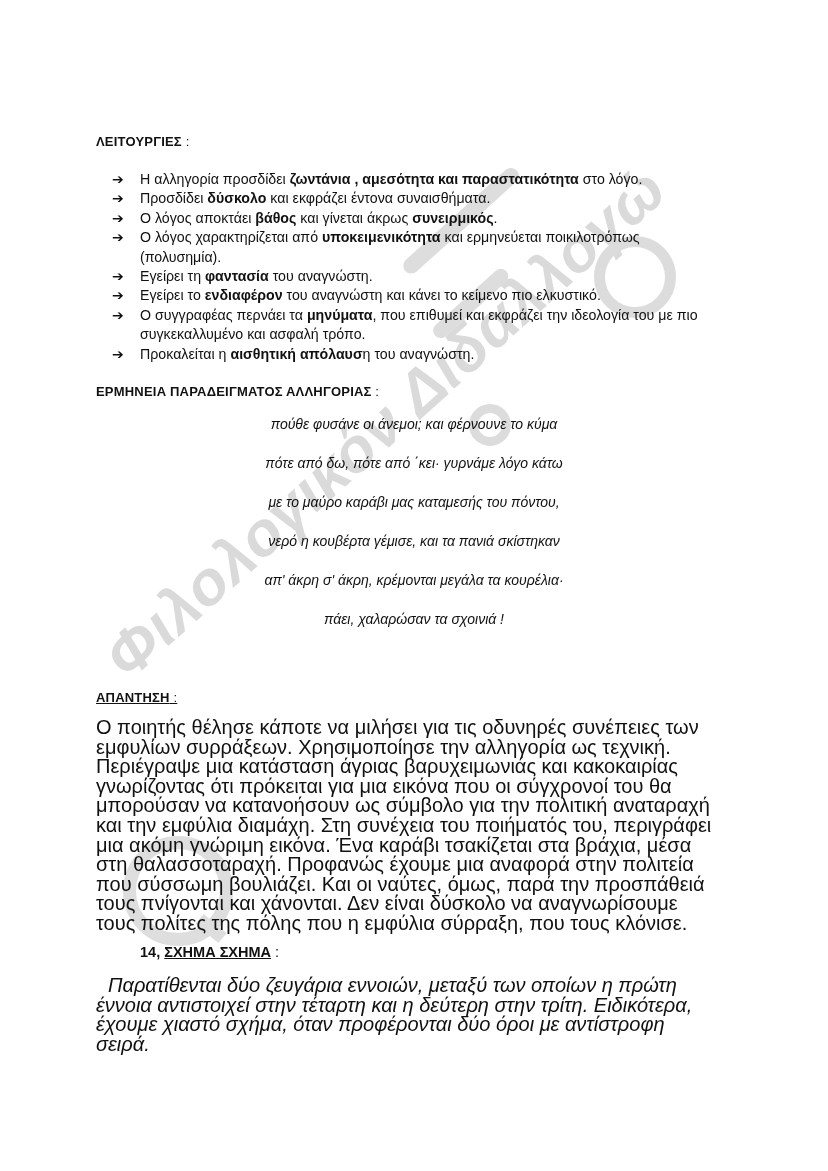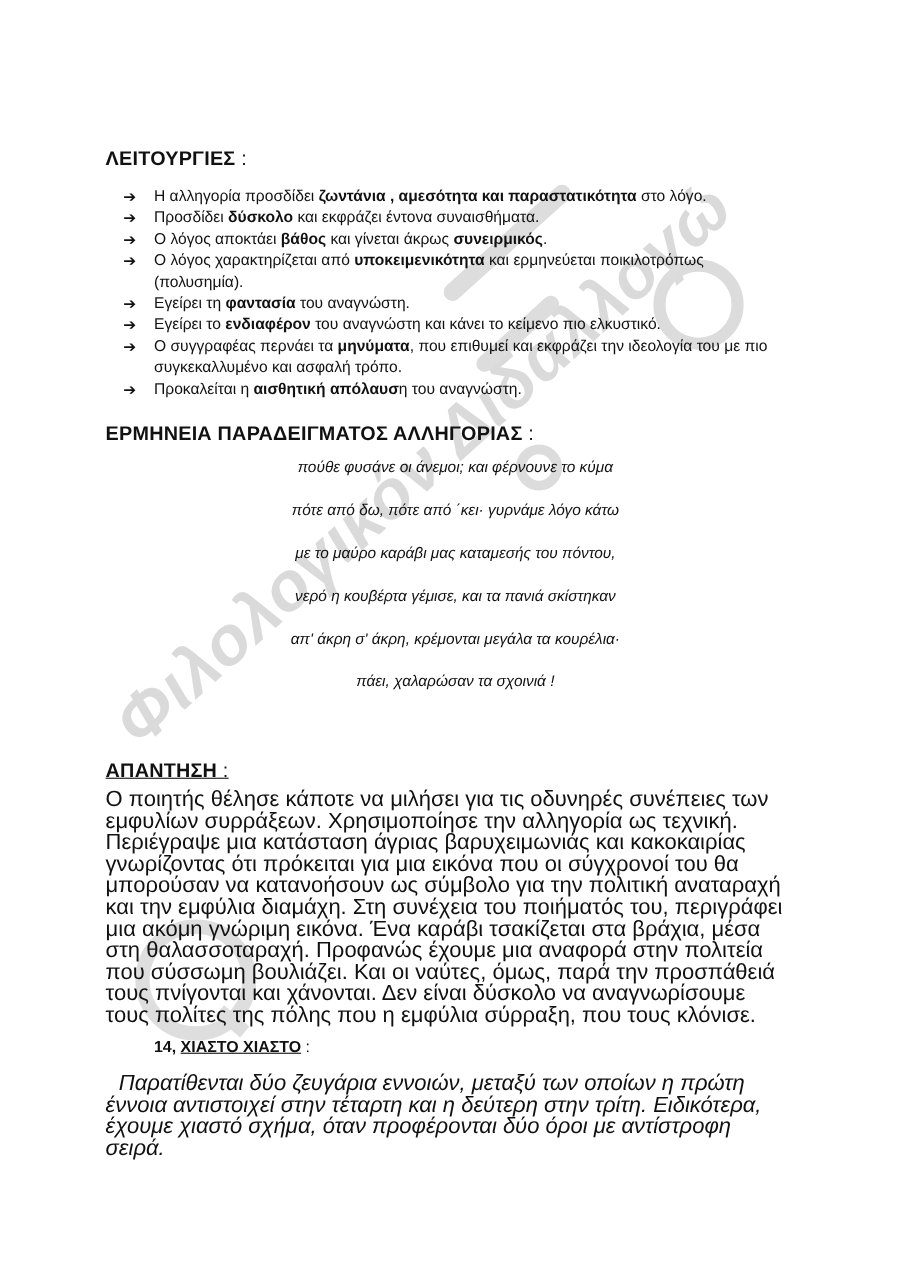--- a/index.html
+++ b/index.html
@@ -105,21 +105,21 @@
 
   
   .content {
     position: relative;
     z-index: 2;
   }
 
   .section-title {
     position: absolute;
     font-weight: 700;
-    font-size: 18px;
+    font-size: 13px;
     letter-spacing: 0.2px;
     white-space: nowrap;
   }
   .section-title .colon {
     font-weight: 400;
   }
 
   #title-leitourgies { left: 96px; top: 134px; }
   #title-ermineia    { left: 96px; top: 384px; }
   #title-apantisi    { left: 96px; top: 690px; text-decoration: underline; }
@@ -252,19 +252,19 @@
       </div>
 
     <div class="section-title" id="title-apantisi">
       <span>ΑΠΑΝΤΗΣΗ</span><span class="colon">&nbsp;:</span>
     </div>
 
     <div class="para" id="para-apantisi">Ο ποιητής θέλησε κάποτε να μιλήσει για τις οδυνηρές συνέπειες των εμφυλίων συρράξεων. Χρησιμοποίησε την αλληγορία ως τεχνική. Περιέγραψε μια κατάσταση άγριας βαρυχειμωνιάς και κακοκαιρίας γνωρίζοντας ότι πρόκειται για μια εικόνα που οι σύγχρονοί του θα μπορούσαν να κατανοήσουν ως σύμβολο για την πολιτική αναταραχή και την εμφύλια διαμάχη. Στη συνέχεια του ποιήματός του, περιγράφει μια ακόμη γνώριμη εικόνα. Ένα καράβι τσακίζεται στα βράχια, μέσα στη θαλασσοταραχή. Προφανώς έχουμε μια αναφορά στην πολιτεία που σύσσωμη βουλιάζει. Και οι ναύτες, όμως, παρά την προσπάθειά τους πνίγονται και χάνονται. Δεν είναι δύσκολο να αναγνωρίσουμε τους πολίτες της πόλης που η εμφύλια σύρραξη, που τους κλόνισε.</div>
 
     <div id="title-xiasto">
       <span>14,</span>
-      <span class="underlined">ΧΙΑΣΤΟ ΧΙΑΣΤΟ</span><span class="colon">&nbsp;:</span>
+      <span class="underlined">ΣΧΗΜΑ ΣΧΗΜΑ</span><span class="colon">&nbsp;:</span>
     </div>
 
     <div class="para" id="para-xiasto">Παρατίθενται δύο ζευγάρια εννοιών, μεταξύ των οποίων η πρώτη έννοια αντιστοιχεί στην τέταρτη και η δεύτερη στην τρίτη. Ειδικότερα, έχουμε χιαστό σχήμα, όταν προφέρονται δύο όροι με αντίστροφη σειρά.</div>
 
   </div>
 </div>
 
 </body></html>

